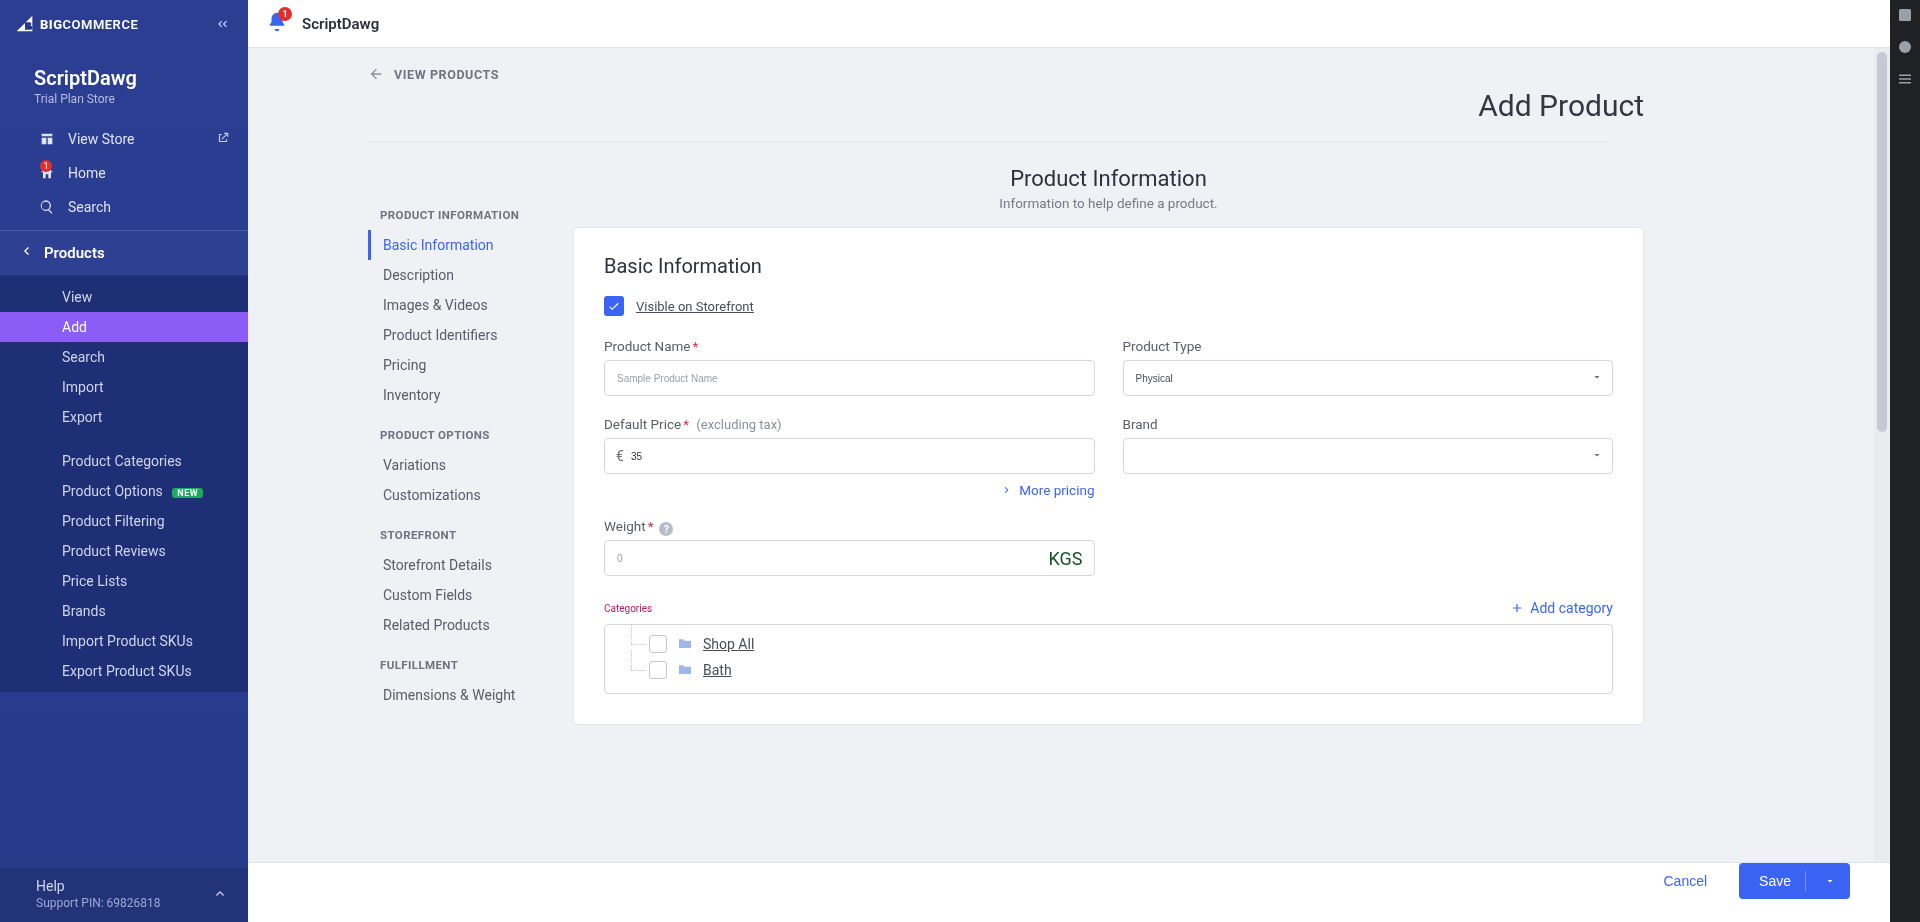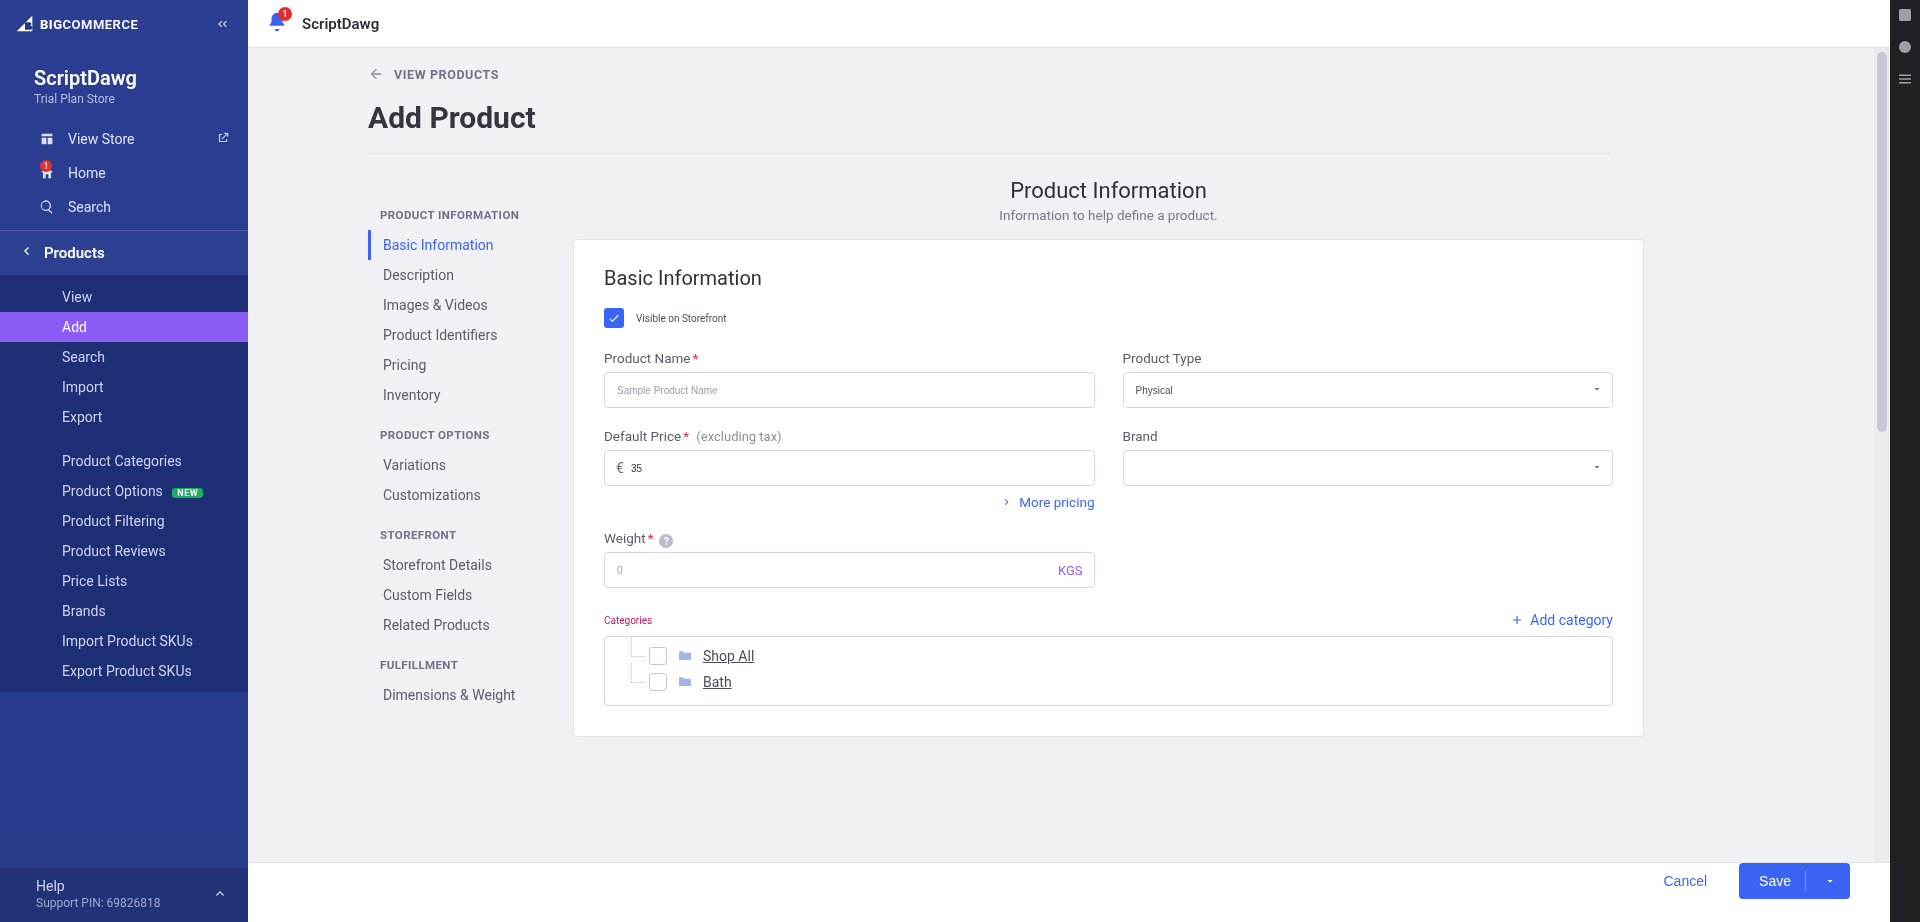--- a/index.html
+++ b/index.html
@@ -58,21 +58,21 @@
   .bell{ position:relative; color:#3c64f4; }
   .bell .dot{
     position:absolute; top:-4px; right:-4px; background:#e12f2f; color:#fff; font-size:9px; min-width:14px; height:14px; border-radius:7px; display:flex; align-items:center; justify-content:center; padding:0 3px; font-weight:600;
   }
   .topbar .crumb{ font-weight:600; color:#2b2f3a; font-size:15px;}
 
   .page-scroll{ flex:1; overflow:auto; }
   .page-inner{ max-width:1430px; margin:0 0 0 0; padding:18px 0 120px 366px; position:relative;}
   .back-row{ display:flex; align-items:center; gap:10px; color:#707381; font-size:12.5px; letter-spacing:.6px; font-weight:700; cursor:pointer; }
   .back-row svg{color:#8a8d9a;}
-  .page-title{ font-size:30px; font-weight:700; color:#34373f; margin-top:18px; margin-bottom:18px;}
+  .page-title{ font-size:30px; font-weight:400; color:#34373f; margin-top:6px; margin-bottom:18px;text-align:right;}
   .title-rule{ height:1px; background:#e5e7ec; margin-bottom:24px; margin-right:34px;}
 
   
   .page-scroll{ position:relative; }
   .anav{
     position:absolute; left:380px; top:160px; width:175px;
   }
   .anav .ahdr{
     font-size:11.5px; font-weight:700; letter-spacing:.4px; color:#6f7280; margin:18px 0 8px 0;
   }
@@ -101,21 +101,21 @@
   .card{
     background:#fff; border:1px solid #e3e5eb; border-radius:4px; padding:26px 30px 30px 30px;
   }
   .card h3{ font-size:20px; font-weight:400; color:#2e313b; margin-bottom:18px;}
 
   .chk-row{ display:flex; align-items:center; gap:12px; margin-bottom:22px;}
   .chkbox{
     width:20px; height:20px; border-radius:3px; background:#3c64f4; display:flex; align-items:center; justify-content:center; cursor:pointer;
   }
   .chkbox svg{color:#fff;}
-  .chk-row label{ color:#4a4d58; font-size:10px;}
+  .chk-row label{ color:#4a4d58; font-size:13px;text-decoration:underline;}
 
   .grid2{ display:grid; grid-template-columns:1fr 1fr; column-gap:28px; row-gap:20px;}
   .field label{
     display:block; font-size:13.5px; color:#5a5d68; margin-bottom:6px;
   }
   .req{ color:#d9304c; margin-left:2px;}
   .hint{ color:#8b8e9c; font-size:13px; margin-left:4px;}
   .inp, .sel{
     width:100%; height:36px; border:1px solid #d5d7df; border-radius:4px; background:#fff; padding:0 12px; font-size:10px; color:#313440;
   }
@@ -131,21 +131,21 @@
   .price-wrap .cur{
     position:absolute; left:12px; top:50%; transform:translateY(-50%); color:#6b6e7b; font-size:14px;
   }
   .price-wrap .inp{ padding-left:26px;}
   .more-pricing{
     margin-top:8px; text-align:right; color:#3c64f4; font-size:13.5px; cursor:pointer; display:flex; align-items:center; justify-content:flex-end; gap:6px;
   }
   .more-pricing svg{width:12px;height:12px;}
   .weight-wrap{position:relative;}
   .weight-wrap .unit{
-    position:absolute; right:12px; top:50%; transform:translateY(-50%); color:#8b5cf6; font-size:13px;
+    position:absolute; right:12px; top:50%; transform:translateY(-50%); color:#14532d; font-size:18px;
   }
   .weight-wrap .inp{ padding-right:44px;}
   .label-row{ display:flex; align-items:center; gap:6px;}
   .qmark{
     width:14px;height:14px;border-radius:50%;background:#b8bcc9;color:#fff;font-size:10px;display:inline-flex;align-items:center;justify-content:center;font-weight:700;cursor:help;
   }
 
   .cat-block{ margin-top:10px;}
   .cat-head{ display:flex; justify-content:space-between; align-items:center; margin-bottom:8px;}
   .cat-head .lbl{ font-size:10px; color:#be185d;}

